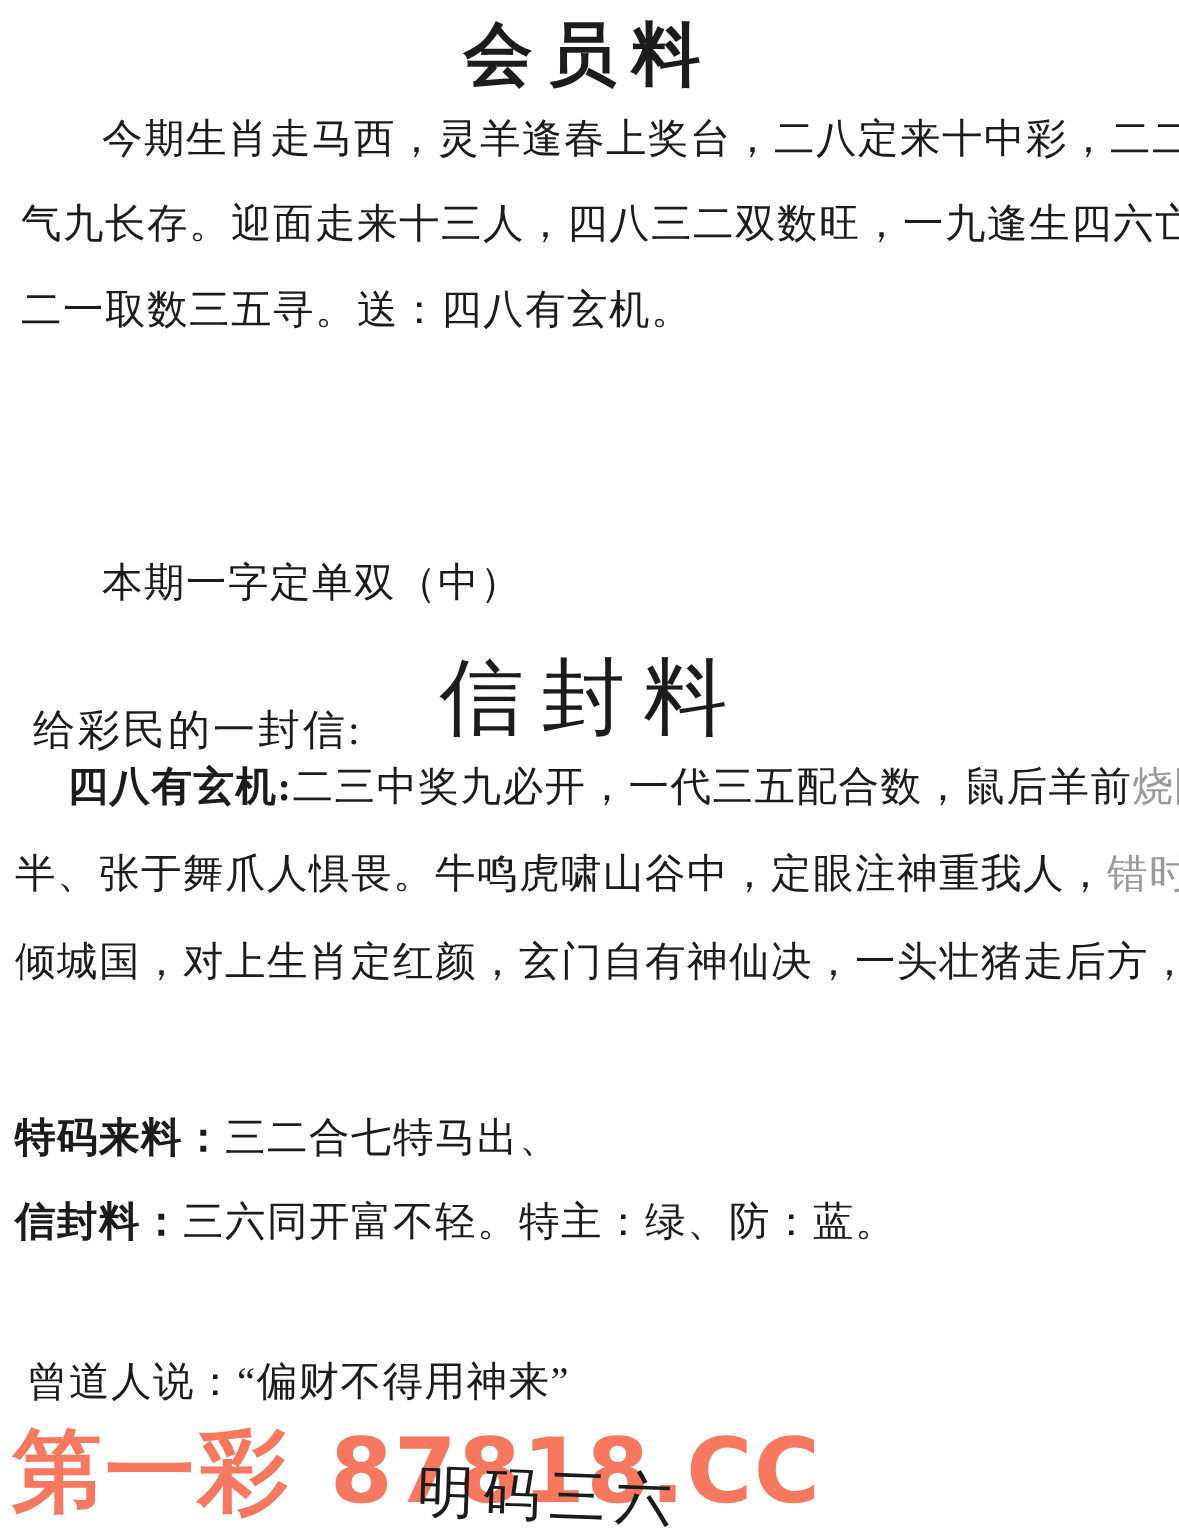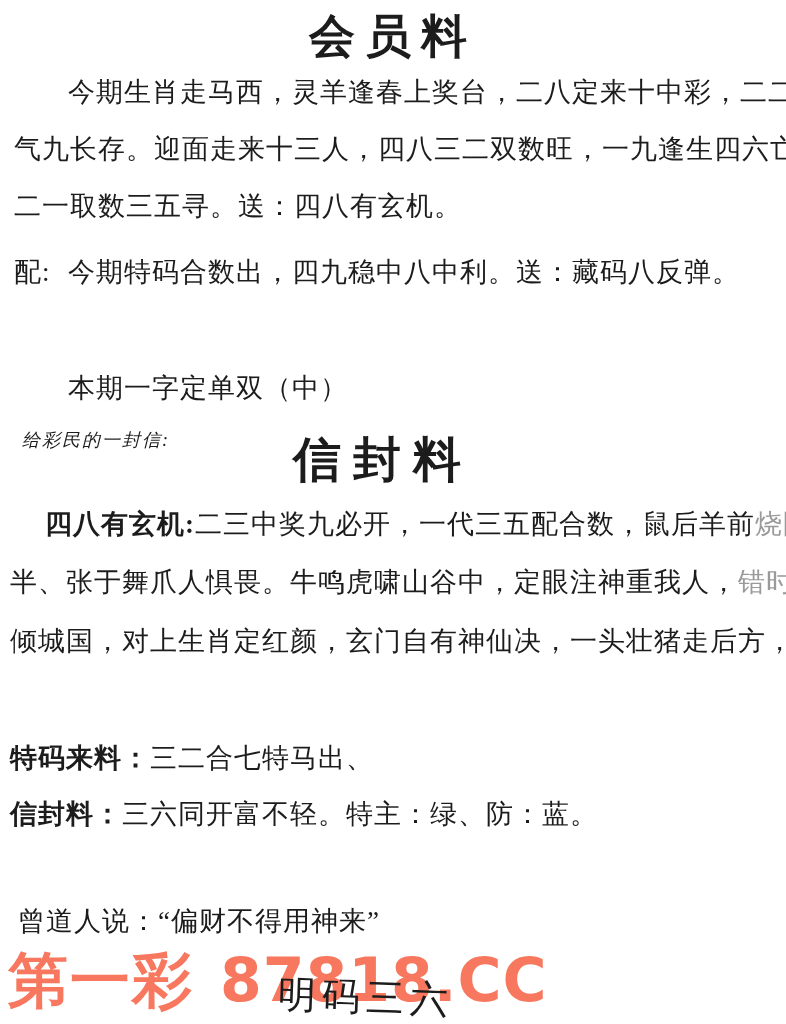--- a/index.html
+++ b/index.html
@@ -36,31 +36,30 @@
 
   .l1  { top: 74px;  left: 68px; }
   .l2  { top: 131px; left: 14px; }
   .l3  { top: 188px; left: 14px; }
   .l4  { top: 254px; left: 14px; }
   .l5  { top: 313px; left: 68px; }
   .l6  { top: 370px; left: 68px; }
 
   .intro-label {
     position: absolute;
-    top: 428px; left: 22px;
-    font-size: 18px;
+    top: 468px; left: 22px;
+    font-size: 28px;
     letter-spacing: 2px;
     white-space: nowrap;
-    font-style: italic;
   }
   .env-title {
     position: absolute;
     top: 428px; left: 293px;
-    font-size: 48px;
-    font-weight: 700;
+    font-size: 56px;
+    font-weight: 400;
     letter-spacing: 12px;
     white-space: nowrap;
   }
 
   .l9  { top: 506px; left: 45px; }
   .l10 { top: 564px; left: 10px; }
   .l11 { top: 623px; left: 10px; }
   .l12 { top: 681px; left: 10px; }
   .l13 { top: 740px; left: 10px; }
   .l14 { top: 796px; left: 10px; }
@@ -94,23 +93,20 @@
 <body>
 
 <div class="page">
 
   <h1 class="doc-title">会员料</h1>
 
   <div class="line l1">今期生肖走马西，灵羊逢春上奖台，二八定来十中彩，二二浩</div>
   <div class="line l2">气九长存。迎面走来十三人，四八三二双数旺，一九逢生四六亡，</div>
   <div class="line l3">二一取数三五寻。送：四八有玄机。</div>
 
-  <div class="line l4">
-    <span class="indent-label">配:</span><span>今期特码合数出，四九稳中八中利。送：藏码八反弹。</span>
-  </div>
 
   <div class="line l6">本期一字定单双（中）</div>
 
   <div class="intro-label">给彩民的一封信:</div>
   <div class="env-title">信封料</div>
 
   <div class="line l9">
     <span class="bold-label">四八有玄机:</span><span>二三中奖九必开，一代三五配合数，鼠后羊前</span><span class="faded">烧圈</span>
   </div>
 

